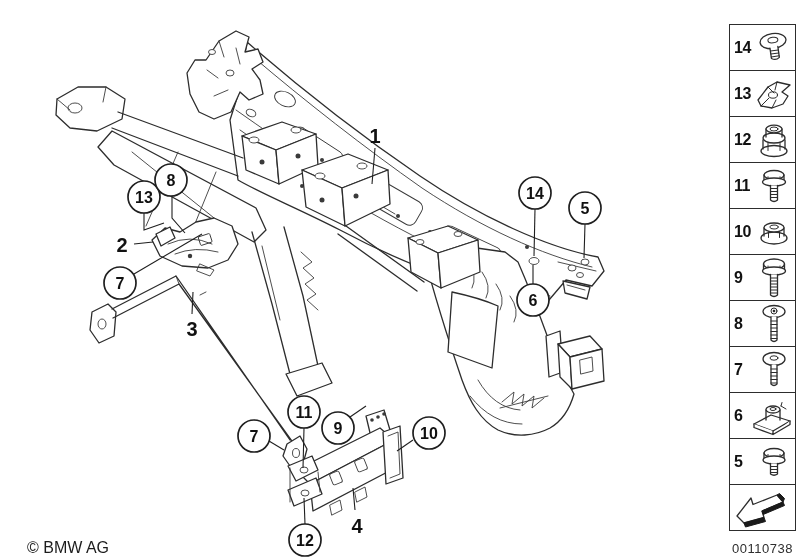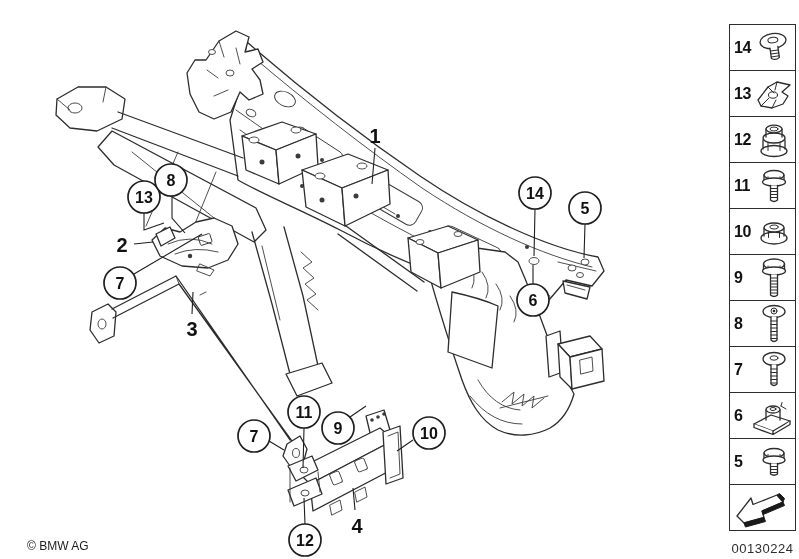--- a/index.html
+++ b/index.html
@@ -23,21 +23,21 @@
                margin-top:-1px;box-sizing:border-box;}
   .legend-cell:first-child{margin-top:0;}
   .legend-num{position:absolute;left:4px;top:50%;transform:translateY(-50%);
               font-weight:bold;font-size:16px;color:#111;letter-spacing:-0.5px;}
   .legend-icon{position:absolute;right:1px;top:50%;transform:translateY(-50%);line-height:0;}
   .legend-icon svg{display:block;}
   .legend-icon .ic{fill:#ffffff;stroke:#2d2d2d;stroke-width:1.3;stroke-linejoin:round;stroke-linecap:round;}
   .legend-icon .icf{fill:#1a1a1a;stroke:#1a1a1a;stroke-width:1;stroke-linejoin:round;}
   .legend-icon .ict{fill:none;stroke:#2d2d2d;stroke-width:1;stroke-linecap:round;}
   
-  .footer-left{position:absolute;left:27px;top:539px;font-size:12px;color:#1c1c1c;text-align:right;}
+  .footer-left{position:absolute;left:27px;top:539px;font-size:16px;color:#1c1c1c;text-align:right;}
   .footer-right{position:absolute;left:725px;top:541px;width:75px;text-align:center;
                 font-size:13px;color:#2e2e2e;letter-spacing:0.5px;}
 </style>
 </head>
 <body>
 
 <div class="stage">
 
   <svg id="main-svg" width="799" height="559" viewBox="0 0 799 559">
 
@@ -390,15 +390,15 @@
             <path class="icf" d="M44,7 L50,14 L51.5,10.5 L46.5,5.5 Z"></path>
           </svg>
         </span>
       </div>
     </div>
 
   <div class="footer-left">
     <span>© BMW AG</span>
   </div>
   <div class="footer-right">
-    <span>00130224</span>
+    <span>00110738</span>
   </div>
 </div>
 
 </body></html>

